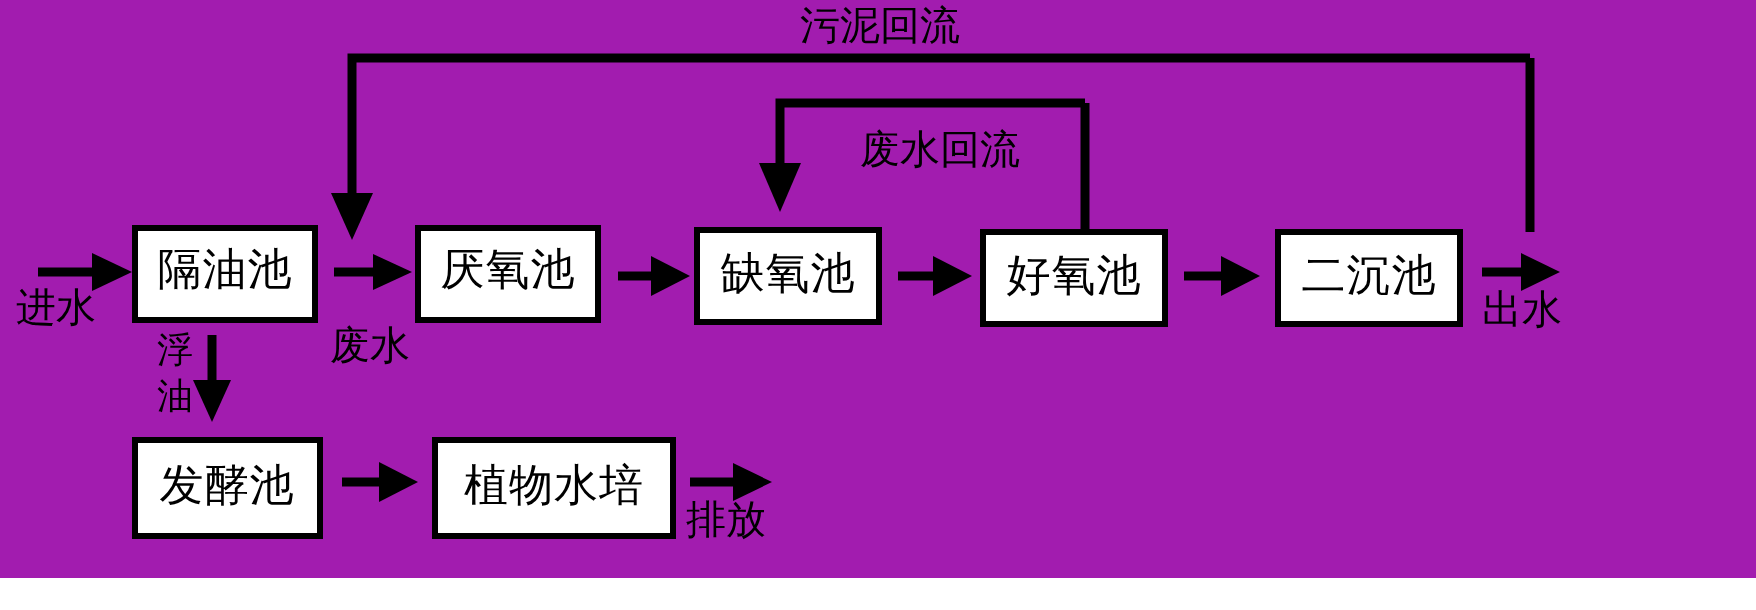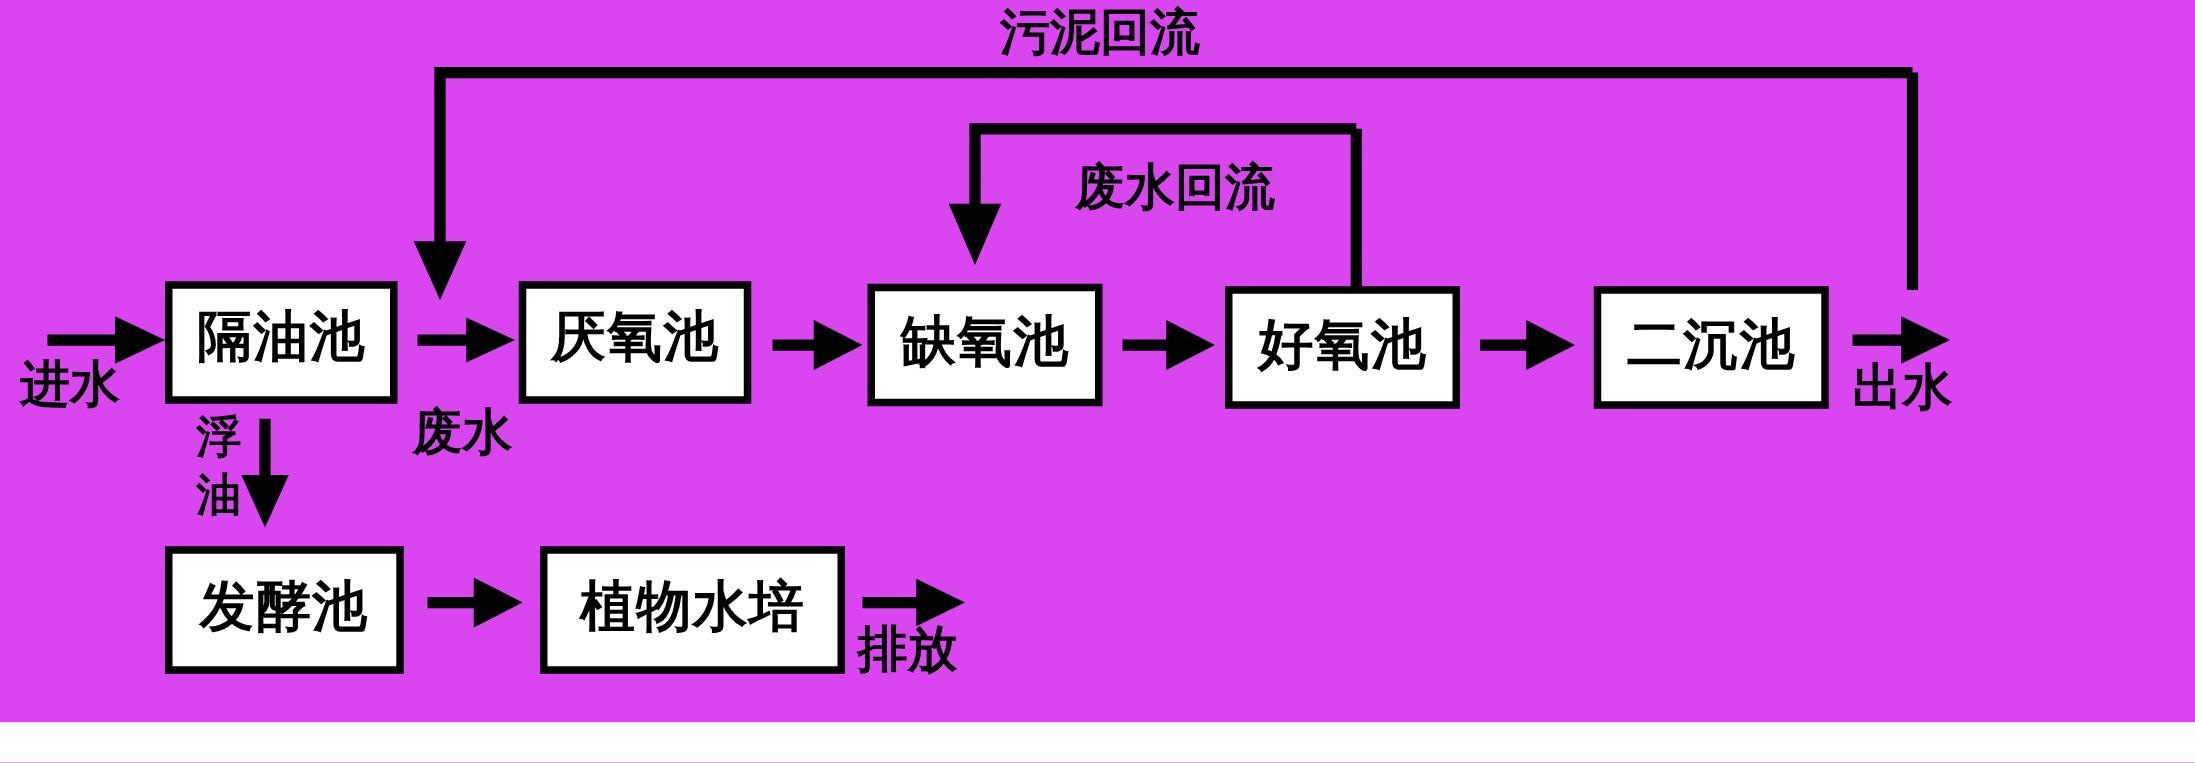--- a/index.html
+++ b/index.html
@@ -7,23 +7,22 @@
     padding: 0;
     background: #ffffff;
   }
   body {
     font-family: "DejaVu Sans", "Liberation Sans", sans-serif;
   }
   #diagram-root {
     position: relative;
     width: 1756px;
     height: 578px;
-    background: #d946ef;
+    background: #a21caf;
     overflow: hidden;
-    font-weight: bold;
   }
   svg.flow-canvas {
     position: absolute;
     top: 0;
     left: 0;
     width: 1756px;
     height: 610px;
     display: block;
   }
   .node-rect {

